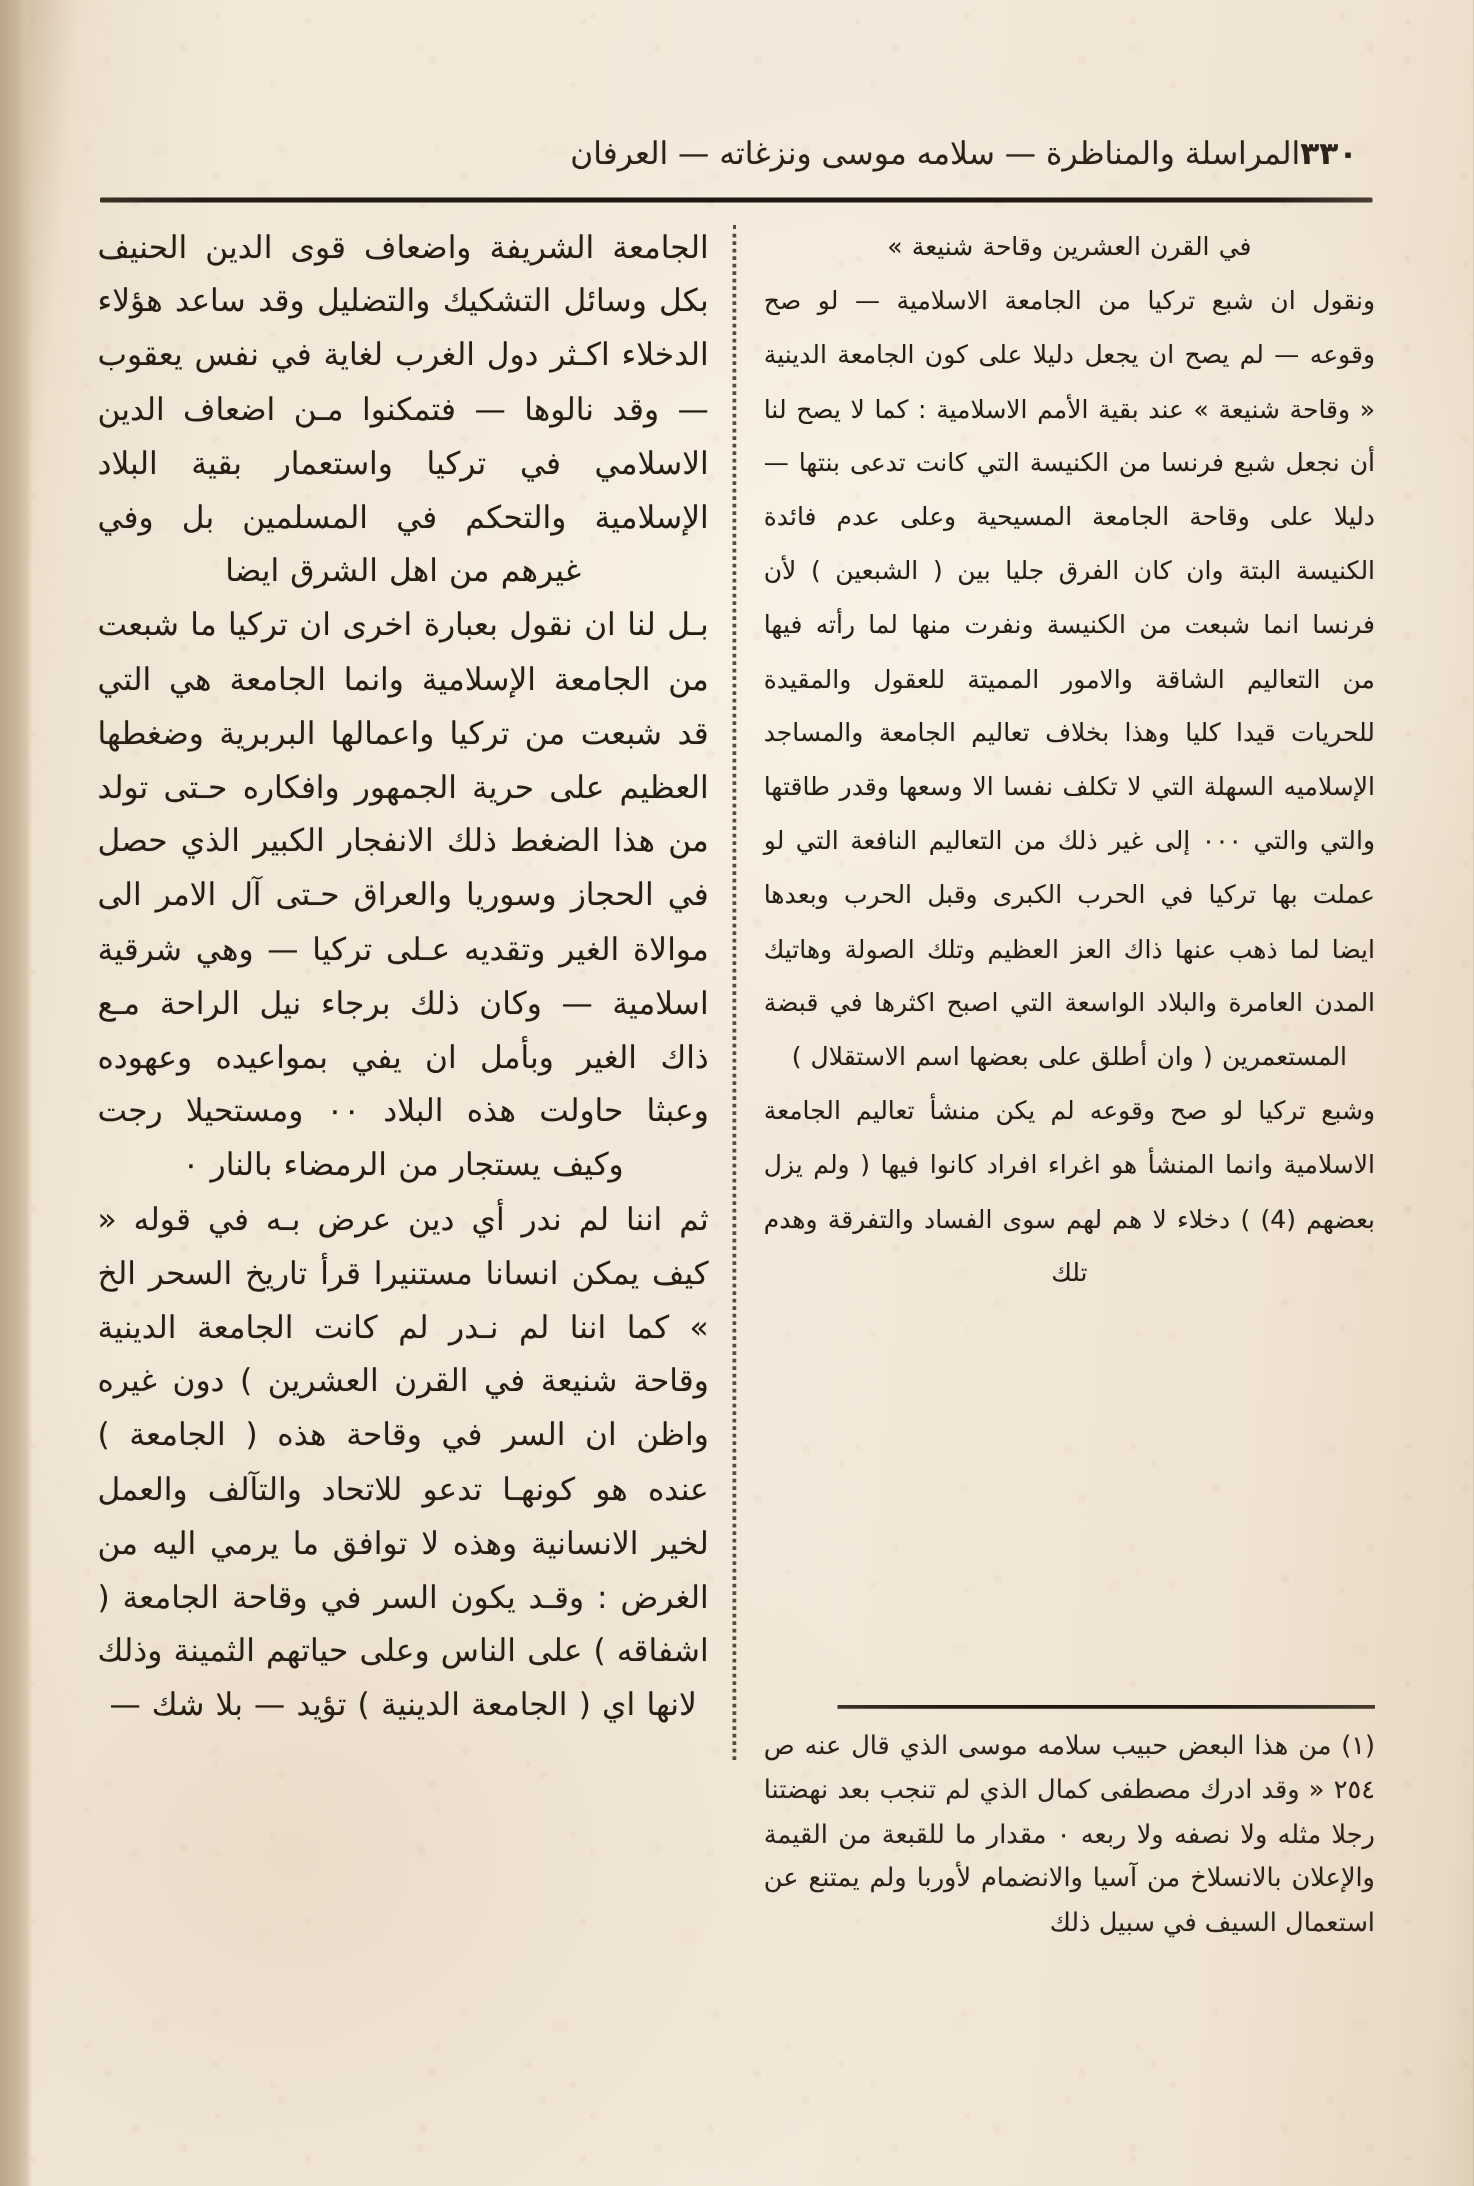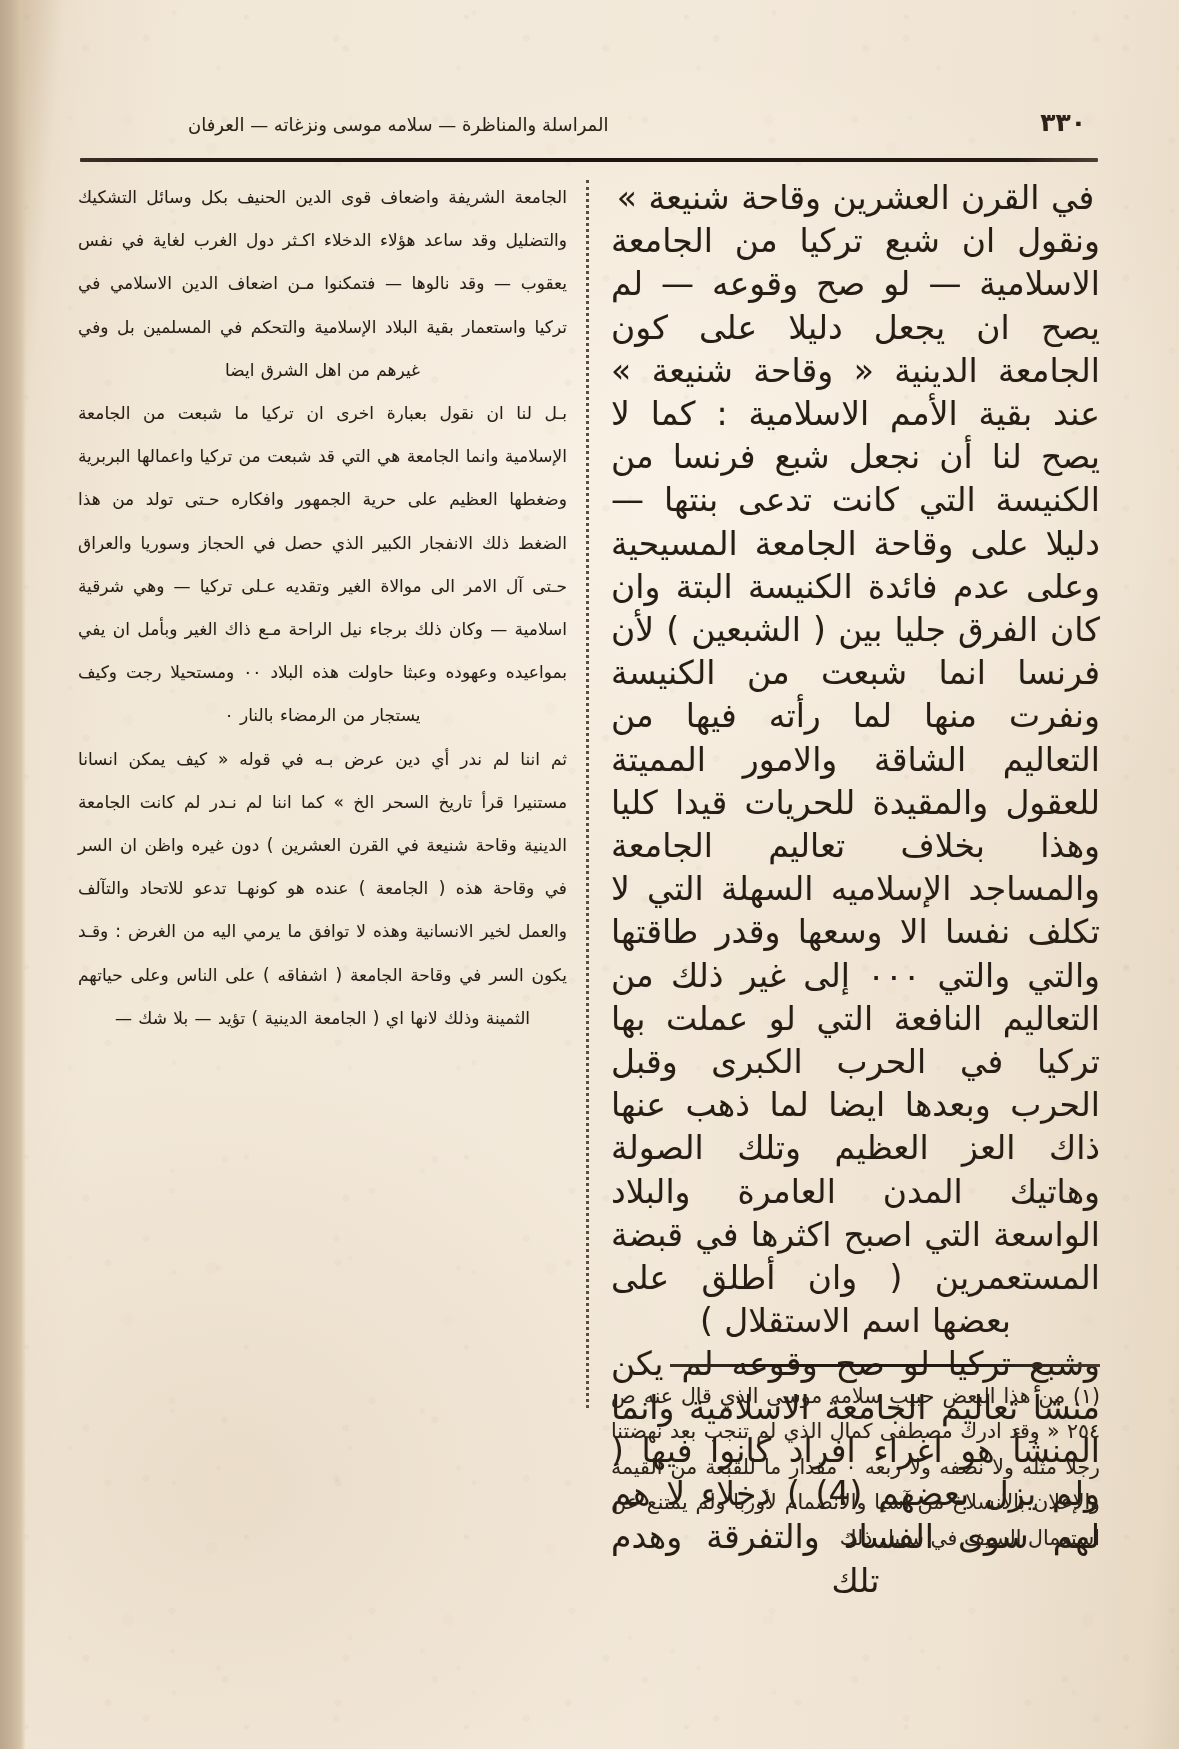--- a/index.html
+++ b/index.html
@@ -77,22 +77,22 @@
   .pagenum {
     font-size: 25px;
     letter-spacing: 1px;
     padding-right: 14px;
     white-space: nowrap;
     color: #2b2219;
     font-weight: bold;
   }
   .headtitle {
     flex: 1;
-    text-align: left;
-    font-size: 18px;
+    text-align: right;
+    font-size: 25px;
     white-space: nowrap;
     padding-left: 110px;
     color: #2b2219;
   }
 
   .rule-top {
     position: absolute;
     top: 158px;
     right: 2px;
     width: 1018px;
@@ -134,22 +134,22 @@
     margin: 0 0 0 0;
     font-size: 25.5px;
     line-height: 43.5px;
     text-align: justify;
     text-align-last: center;
     word-spacing: 1px;
     color: #261e15;
   }
   p.par + p.par { margin-top: 0; }
 
-  .col-right p.par { font-size: 33px; line-height: 43.2px; }
-  .col-left  p.par { font-size: 17px; line-height: 43.2px; }
+  .col-right p.par { font-size: 20px; line-height: 43.2px; }
+  .col-left  p.par { font-size: 25px; line-height: 43.2px; }
 
   .para-center-last { text-align-last: center; }
 
   
   .footnote-wrap {
     position: absolute;
     right: 0;
     bottom: 0;
     width: 489px;
   }

